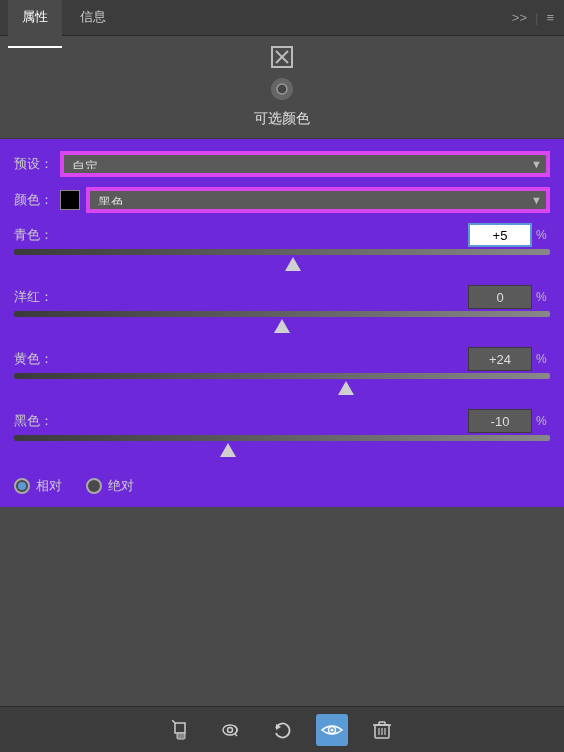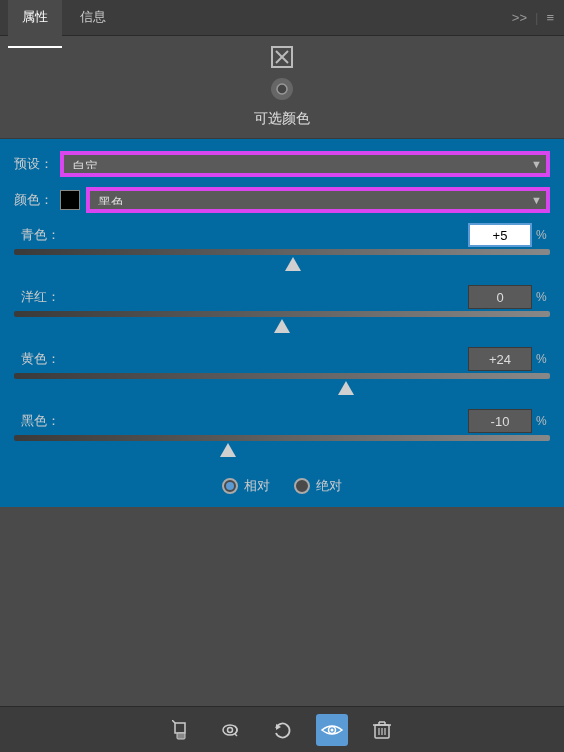--- a/index.html
+++ b/index.html
@@ -87,21 +87,21 @@
     }
     .panel-title {
       font-size: 14px;
       color: #e0e0e0;
       font-weight: normal;
     }
 
     
     .panel-content {
       padding: 12px 14px;
-      background: #0369a1;
+      background: #6d28d9;
     }
 
     
     .row {
       display: flex;
       align-items: center;
       margin-bottom: 10px;
     }
     .row-label {
       width: 46px;
@@ -153,21 +153,20 @@
     .slider-row {
       display: flex;
       align-items: center;
       margin-bottom: 2px;
     }
     .slider-label {
       width: 46px;
       color: #ccc;
       font-size: 13px;
       flex-shrink: 0;
-      text-align: right;
     }
     .slider-input-area {
       display: flex;
       align-items: center;
       gap: 4px;
       margin-left: auto;
     }
     .value-input {
       width: 64px;
       height: 24px;
@@ -216,21 +215,21 @@
       border-right: 8px solid transparent;
       border-bottom: 14px solid #d0d0d0;
       transform: translateX(-50%);
       cursor: pointer;
     }
 
     
     .radio-row {
       display: flex;
       align-items: center;
-      justify-content: center;
+      justify-content: flex-start;
       gap: 24px;
       margin-top: 10px;
     }
     .radio-option {
       display: flex;
       align-items: center;
       gap: 6px;
       cursor: pointer;
     }
     .radio-outer {

